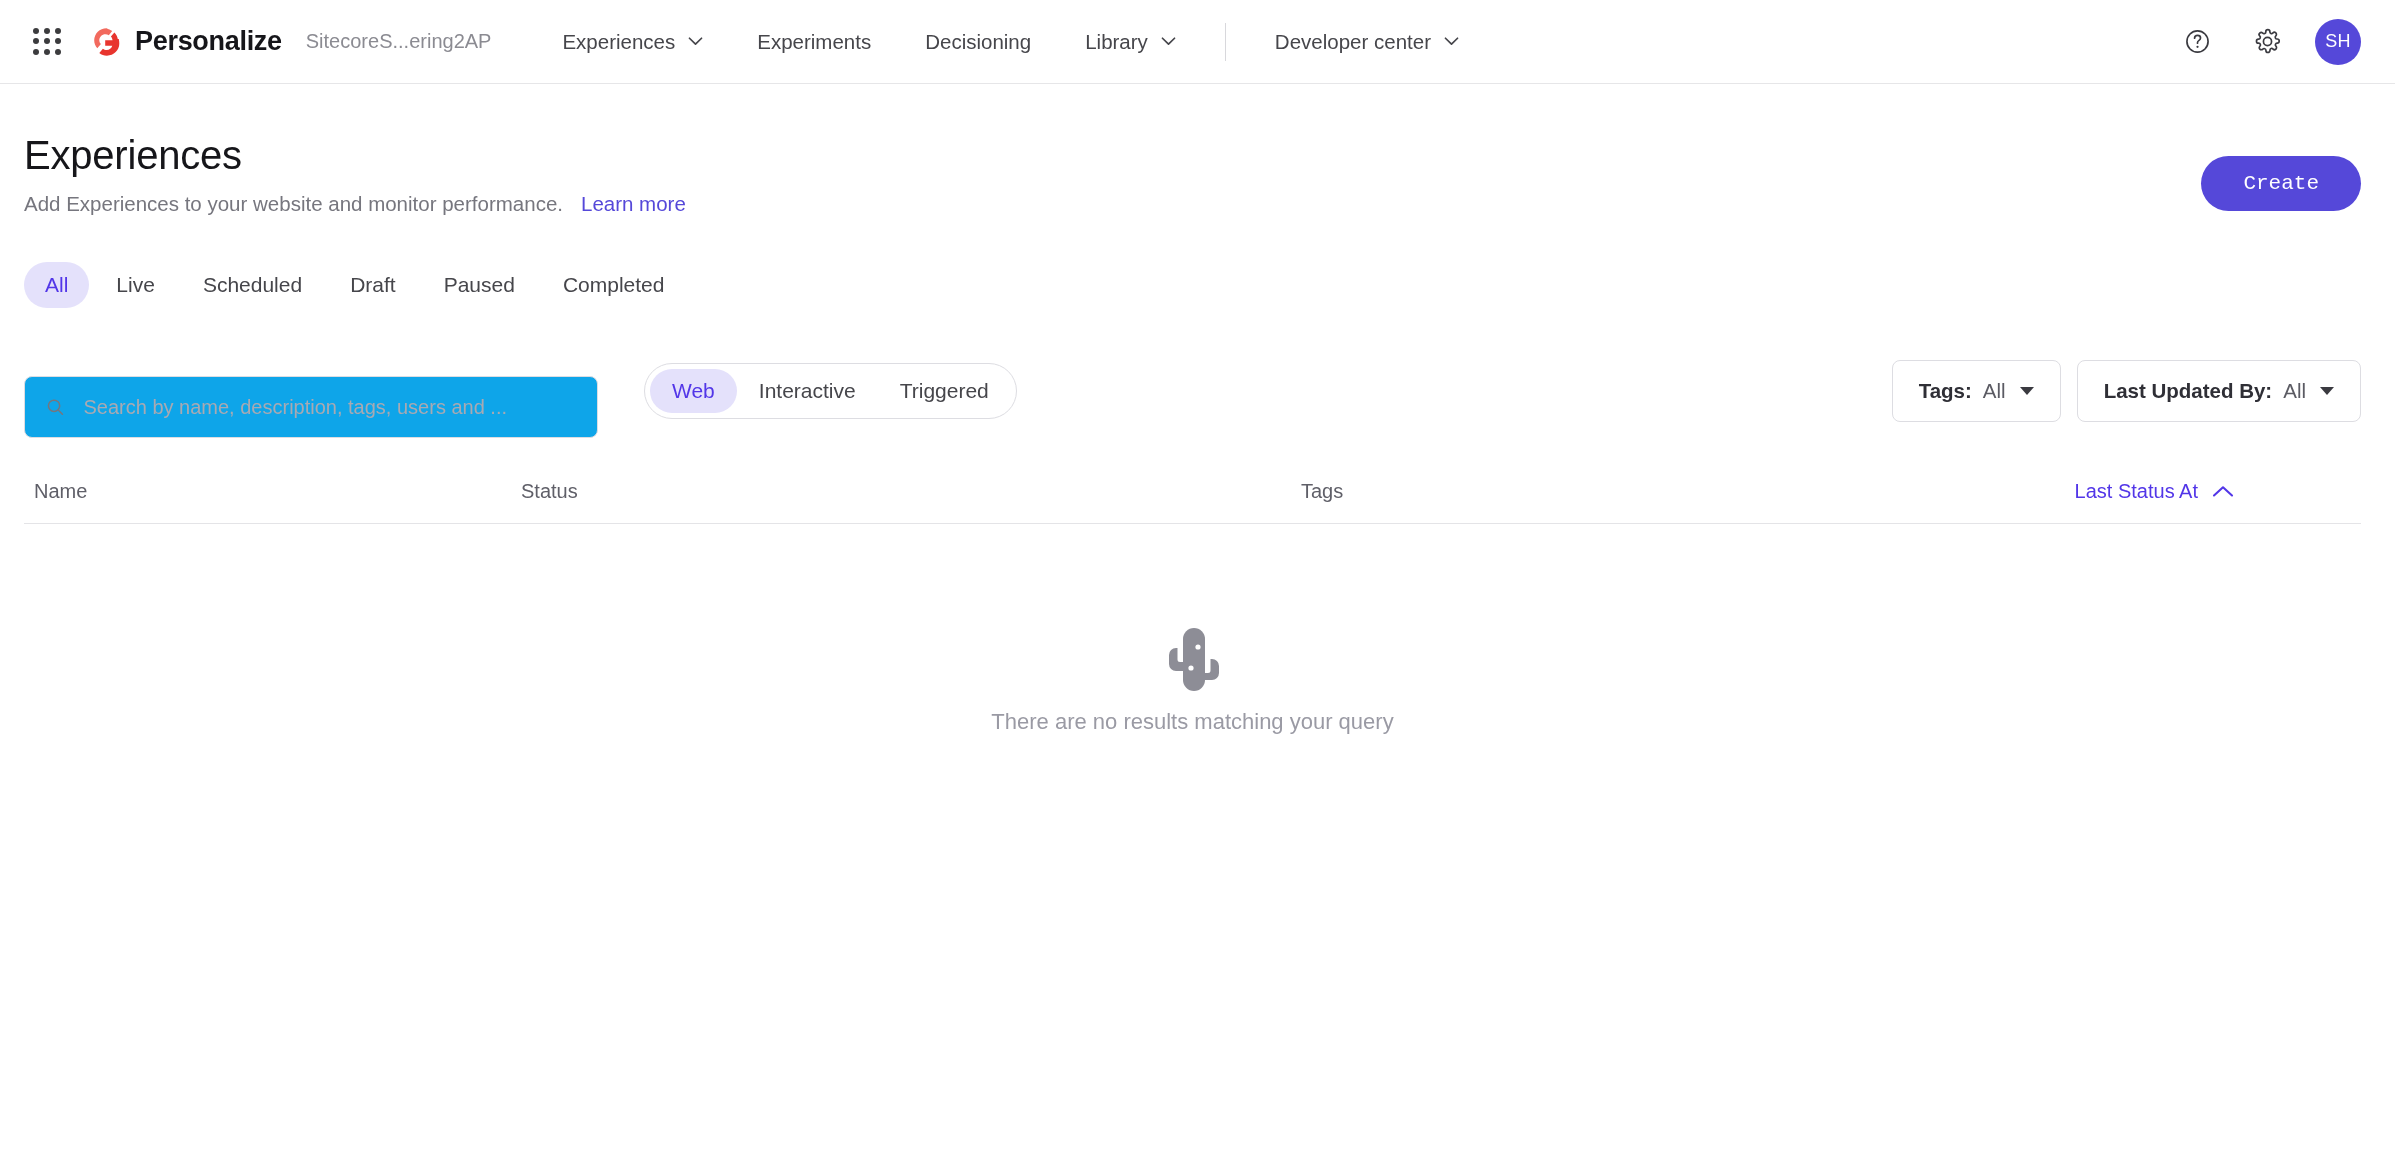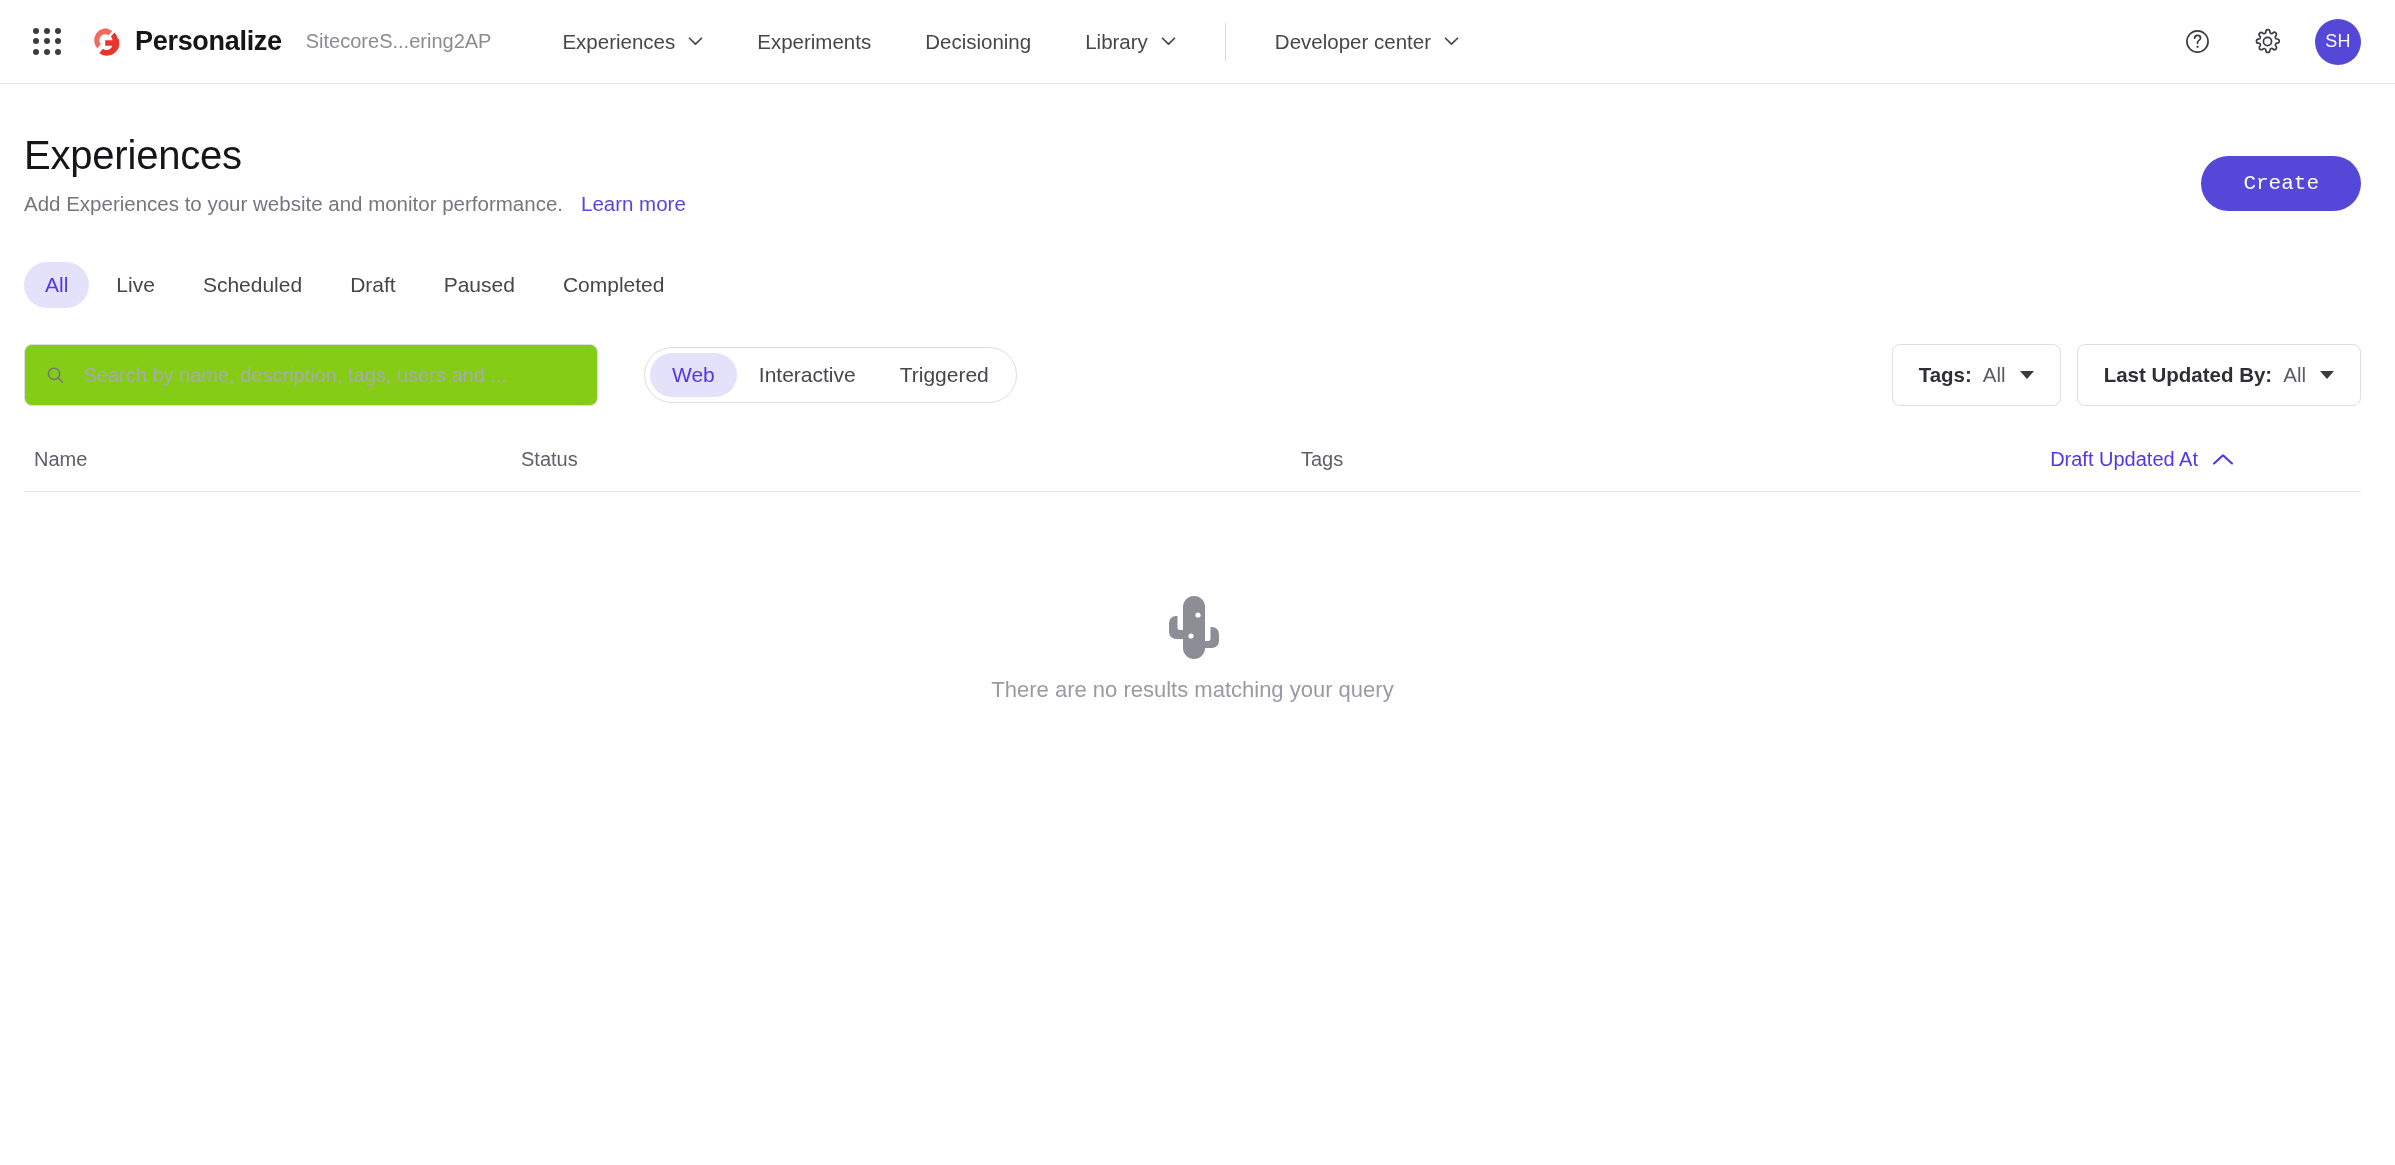--- a/index.html
+++ b/index.html
@@ -173,21 +173,22 @@
   }
   .search-box {
     width: 574px;
     height: 62px;
     border: 1px solid #dddde2;
     border-radius: 8px;
     display: flex;
     align-items: center;
     padding: 0 20px;
     gap: 16px;
-    background: #84cc16;
+    background: #0ea5e9;
+    margin-top: 32px;
   }
   .search-box input {
     border: none;
     outline: none;
     font-size: 20px;
     color: #3a3a40;
     font-family: "Liberation Sans", sans-serif;
     width: 100%;
     background: transparent;
   }
@@ -412,21 +413,21 @@
         <span class="caret"></span>
       </div>
     </div>
   </div>
 
   <div class="table-head">
     <div class="col-name">Name</div>
     <div class="col-status">Status</div>
     <div class="col-tags">Tags</div>
     <div class="col-sort">
-      <span>Draft Updated At</span>
+      <span>Last Status At</span>
       <svg width="22" height="13" viewBox="0 0 22 13">
         <path d="M2 10.5 11 2.3l9 8.2" fill="none" stroke="#5236e8" stroke-width="2.1" stroke-linecap="round" stroke-linejoin="round"></path>
       </svg>
     </div>
   </div>
 
   <div class="empty">
     <svg width="74" height="78" viewBox="0 0 74 78">
       <rect x="27" y="7" width="22" height="63" rx="11" fill="#8d8d96"></rect>
       <path d="M20 27a7 7 0 0 0-7 7v9a7 7 0 0 0 7 7h9V41h-5a2.5 2.5 0 0 1-2.5-2.5V27z" fill="#8d8d96"></path>

